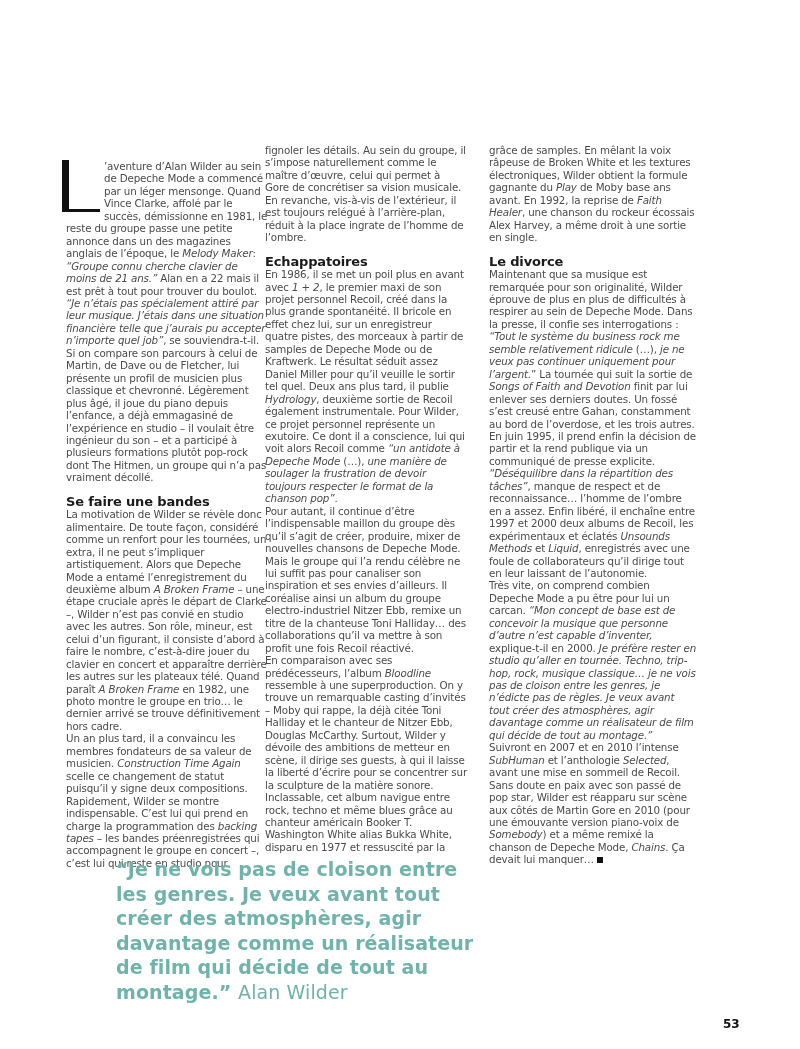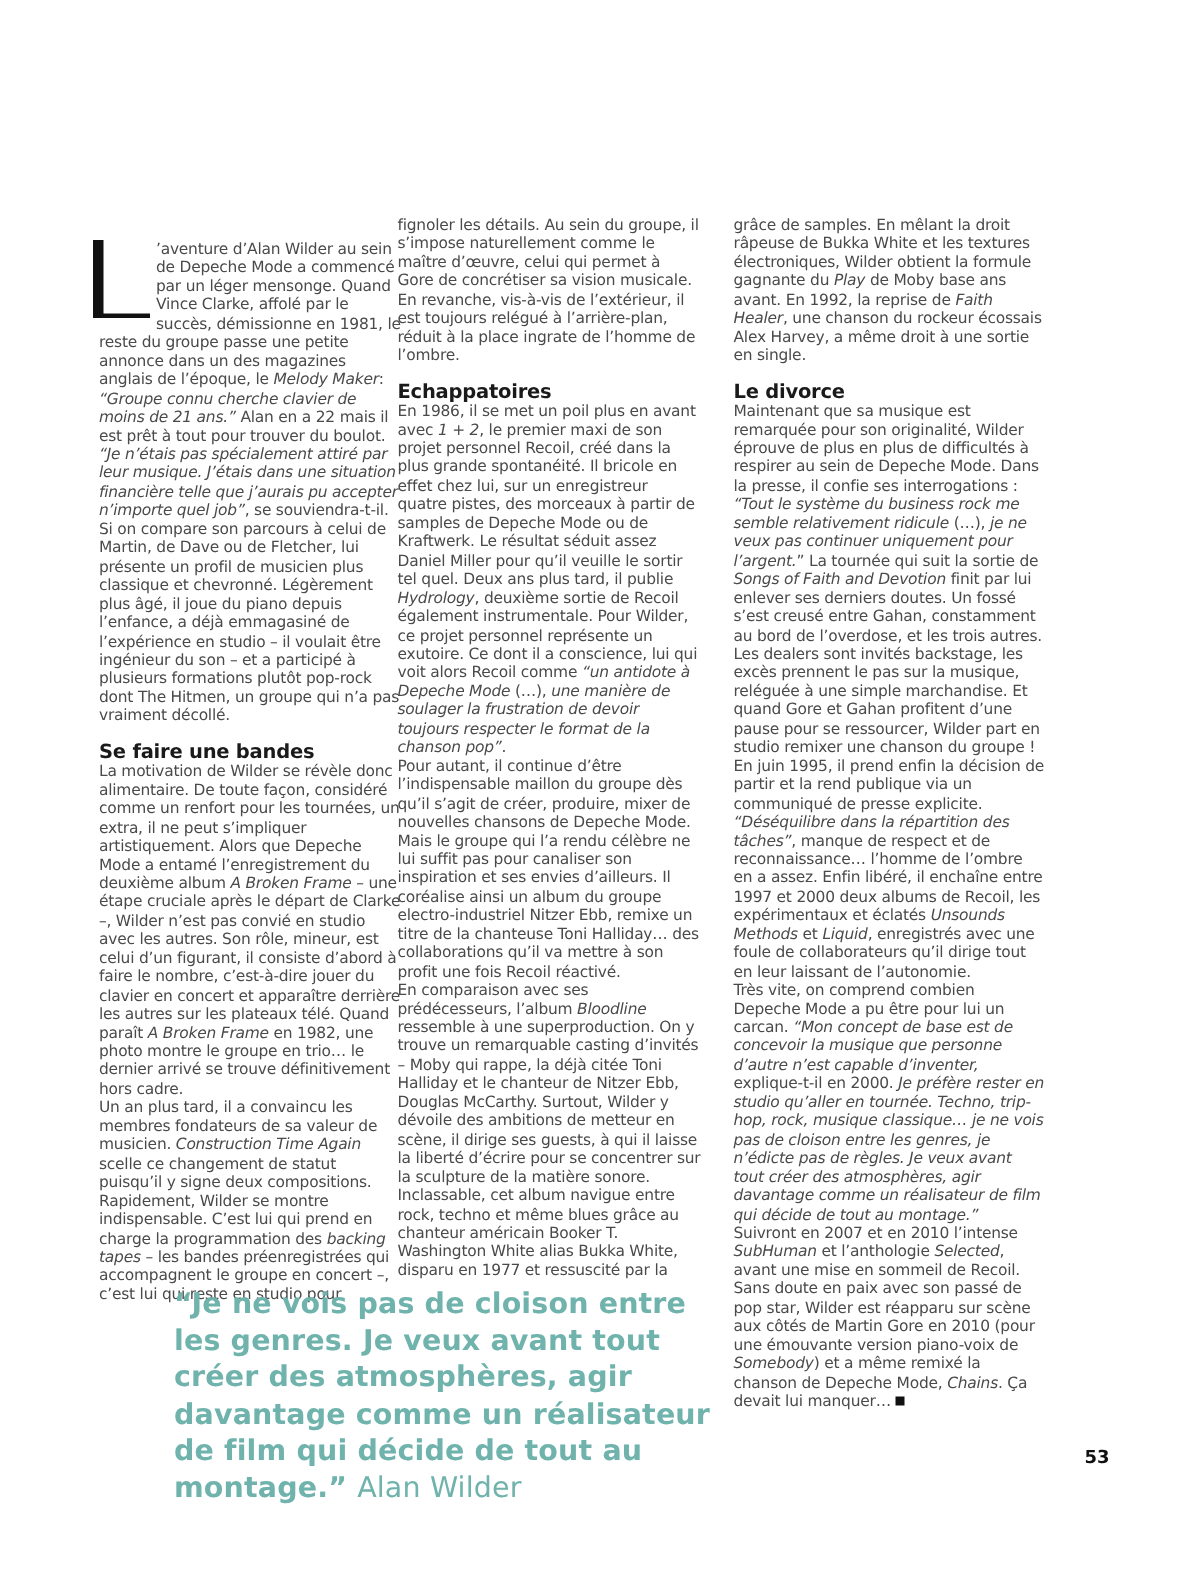--- a/index.html
+++ b/index.html
@@ -12,21 +12,21 @@
     .col3 { left: 489px; width: 208px; }
     .col h3 { margin: 12px 0 0 0; font-size: 13px; line-height: 12.45px; font-weight: bold; color: #1a1a1a; }
     .dropcap { float: left; width: 38px; height: 52px; position: relative; margin: 0 4px 0 -4px; }
     .dropcap .v { position: absolute; left: 0; top: 0; width: 7px; height: 52px; background: #111; }
     .dropcap .h { position: absolute; left: 0; bottom: 0; width: 38px; height: 3px; background: #111; }
     em { }
     .endmark { display: inline-block; width: 6px; height: 6px; background: #111; margin-left: 3px; vertical-align: 0px; }
     .pullquote { position: absolute; left: 116px; top: 857px; width: 370px; font-size: 19px; line-height: 24.5px;
       font-weight: bold; color: #6fb3ac; letter-spacing: 0.1px; }
     .pullquote .author { font-weight: normal; }
-    .pagenum { position: absolute; left: 723px; top: 964px; font-size: 12px; font-weight: bold; color: #111; }
+    .pagenum { position: absolute; left: 723px; top: 1017px; font-size: 12px; font-weight: bold; color: #111; }
   </style>
 </head>
 <body>
 
 <div class="col col1">
   <div class="dropcap" aria-label="L">
     <span class="v"></span>
       <span class="h"></span>
   </div>
   <p><span>’aventure d’Alan Wilder au sein de Depeche Mode a commencé par un léger mensonge. Quand Vince Clarke, affolé par le succès, démissionne en 1981, le reste du groupe passe une petite annonce dans un des magazines anglais de l’époque, le </span><em>Melody Maker</em><span>: </span><em>“Groupe connu cherche clavier de moins de 21 ans.”</em><span> Alan en a 22 mais il est prêt à tout pour trouver du boulot. </span><em>“Je n’étais pas spécialement attiré par leur musique. J’étais dans une situation financière telle que j’aurais pu accepter n’importe quel job”</em><span>, se souviendra-t-il. Si on compare son parcours à celui de Martin, de Dave ou de Fletcher, lui présente un profil de musicien plus classique et chevronné. Légèrement plus âgé, il joue du piano depuis l’enfance, a déjà emmagasiné de l’expérience en studio – il voulait être ingénieur du son – et a participé à plusieurs formations plutôt pop-rock dont The Hitmen, un groupe qui n’a pas vraiment décollé.</span></p>
@@ -37,24 +37,23 @@
 
 <div class="col col2">
   <p>fignoler les détails. Au sein du groupe, il s’impose naturellement comme le maître d’œuvre, celui qui permet à Gore de concrétiser sa vision musicale. En revanche, vis-à-vis de l’extérieur, il est toujours relégué à l’arrière-plan, réduit à la place ingrate de l’homme de l’ombre.</p>
   <h3>Echappatoires</h3>
   <p><span>En 1986, il se met un poil plus en avant avec </span><em>1 + 2</em><span>, le premier maxi de son projet personnel Recoil, créé dans la plus grande spontanéité. Il bricole en effet chez lui, sur un enregistreur quatre pistes, des morceaux à partir de samples de Depeche Mode ou de Kraftwerk. Le résultat séduit assez Daniel Miller pour qu’il veuille le sortir tel quel. Deux ans plus tard, il publie </span><em>Hydrology</em><span>, deuxième sortie de Recoil également instrumentale. Pour Wilder, ce projet personnel représente un exutoire. Ce dont il a conscience, lui qui voit alors Recoil comme </span><em>“un antidote à Depeche Mode</em><span> (…), </span><em>une manière de soulager la frustration de devoir toujours respecter le format de la chanson pop”</em><span>.</span></p>
   <p>Pour autant, il continue d’être l’indispensable maillon du groupe dès qu’il s’agit de créer, produire, mixer de nouvelles chansons de Depeche Mode. Mais le groupe qui l’a rendu célèbre ne lui suffit pas pour canaliser son inspiration et ses envies d’ailleurs. Il coréalise ainsi un album du groupe electro-industriel Nitzer Ebb, remixe un titre de la chanteuse Toni Halliday… des collaborations qu’il va mettre à son profit une fois Recoil réactivé.</p>
   <p><span>En comparaison avec ses prédécesseurs, l’album </span><em>Bloodline</em><span> ressemble à une superproduction. On y trouve un remarquable casting d’invités – Moby qui rappe, la déjà citée Toni Halliday et le chanteur de Nitzer Ebb, Douglas McCarthy. Surtout, Wilder y dévoile des ambitions de metteur en scène, il dirige ses guests, à qui il laisse la liberté d’écrire pour se concentrer sur la sculpture de la matière sonore. Inclassable, cet album navigue entre rock, techno et même blues grâce au chanteur américain Booker T. Washington White alias Bukka White, disparu en 1977 et ressuscité par la</span></p>
 </div>
 
 <div class="col col3">
-  <p><span>grâce de samples. En mêlant la droit râpeuse de Bukka White et les textures électroniques, Wilder obtient la formule gagnante du </span><em>Play</em><span> de Moby base ans avant. En 1992, la reprise de </span><em>Faith Healer</em><span>, une chanson du rockeur écossais Alex Harvey, a même droit à une sortie en single.</span></p>
+  <p><span>grâce de samples. En mêlant la voix râpeuse de Broken White et les textures électroniques, Wilder obtient la formule gagnante du </span><em>Play</em><span> de Moby base ans avant. En 1992, la reprise de </span><em>Faith Healer</em><span>, une chanson du rockeur écossais Alex Harvey, a même droit à une sortie en single.</span></p>
   <h3>Le divorce</h3>
   <p><span>Maintenant que sa musique est remarquée pour son originalité, Wilder éprouve de plus en plus de difficultés à respirer au sein de Depeche Mode. Dans la presse, il confie ses interrogations : </span><em>“Tout le système du business rock me semble relativement ridicule</em><span> (…), </span><em>je ne veux pas continuer uniquement pour l’argent.</em><span>” La tournée qui suit la sortie de </span><em>Songs of Faith and Devotion</em><span> finit par lui enlever ses derniers doutes. Un fossé s’est creusé entre Gahan, constamment au bord de l’overdose, et les trois autres.</span></p>
-  <p>Les dealers sont invités backstage, les excès prennent le pas sur la musique, reléguée à une simple marchandise. Et quand Gore et Gahan profitent d’une pause pour se ressourcer, Wilder part en studio remixer une chanson du groupe !</p>
   <p><span>En juin 1995, il prend enfin la décision de partir et la rend publique via un communiqué de presse explicite. </span><em>“Déséquilibre dans la répartition des tâches”</em><span>, manque de respect et de reconnaissance… l’homme de l’ombre en a assez. Enfin libéré, il enchaîne entre 1997 et 2000 deux albums de Recoil, les expérimentaux et éclatés </span><em>Unsounds Methods</em><span> et </span><em>Liquid</em><span>, enregistrés avec une foule de collaborateurs qu’il dirige tout en leur laissant de l’autonomie.</span></p>
   <p><span>Très vite, on comprend combien Depeche Mode a pu être pour lui un carcan. </span><em>“Mon concept de base est de concevoir la musique que personne d’autre n’est capable d’inventer,</em><span> explique-t-il en 2000. </span><em>Je préfère rester en studio qu’aller en tournée. Techno, trip-hop, rock, musique classique… je ne vois pas de cloison entre les genres, je n’édicte pas de règles. Je veux avant tout créer des atmosphères, agir davantage comme un réalisateur de film qui décide de tout au montage.”</em></p>
   <p><span>Suivront en 2007 et en 2010 l’intense </span><em>SubHuman</em><span> et l’anthologie </span><em>Selected</em><span>, avant une mise en sommeil de Recoil. Sans doute en paix avec son passé de pop star, Wilder est réapparu sur scène aux côtés de Martin Gore en 2010 (pour une émouvante version piano-voix de </span><em>Somebody</em><span>) et a même remixé la chanson de Depeche Mode, </span><em>Chains</em><span>. Ça devait lui manquer…</span><span class="endmark"></span></p>
 </div>
 
 <div class="pullquote">
   <span>“Je ne vois pas de cloison entre les genres. Je veux avant tout créer des atmosphères, agir davantage comme un réalisateur de film qui décide de tout au montage.”</span>
   <span class="author">Alan Wilder</span>
 </div>
 

